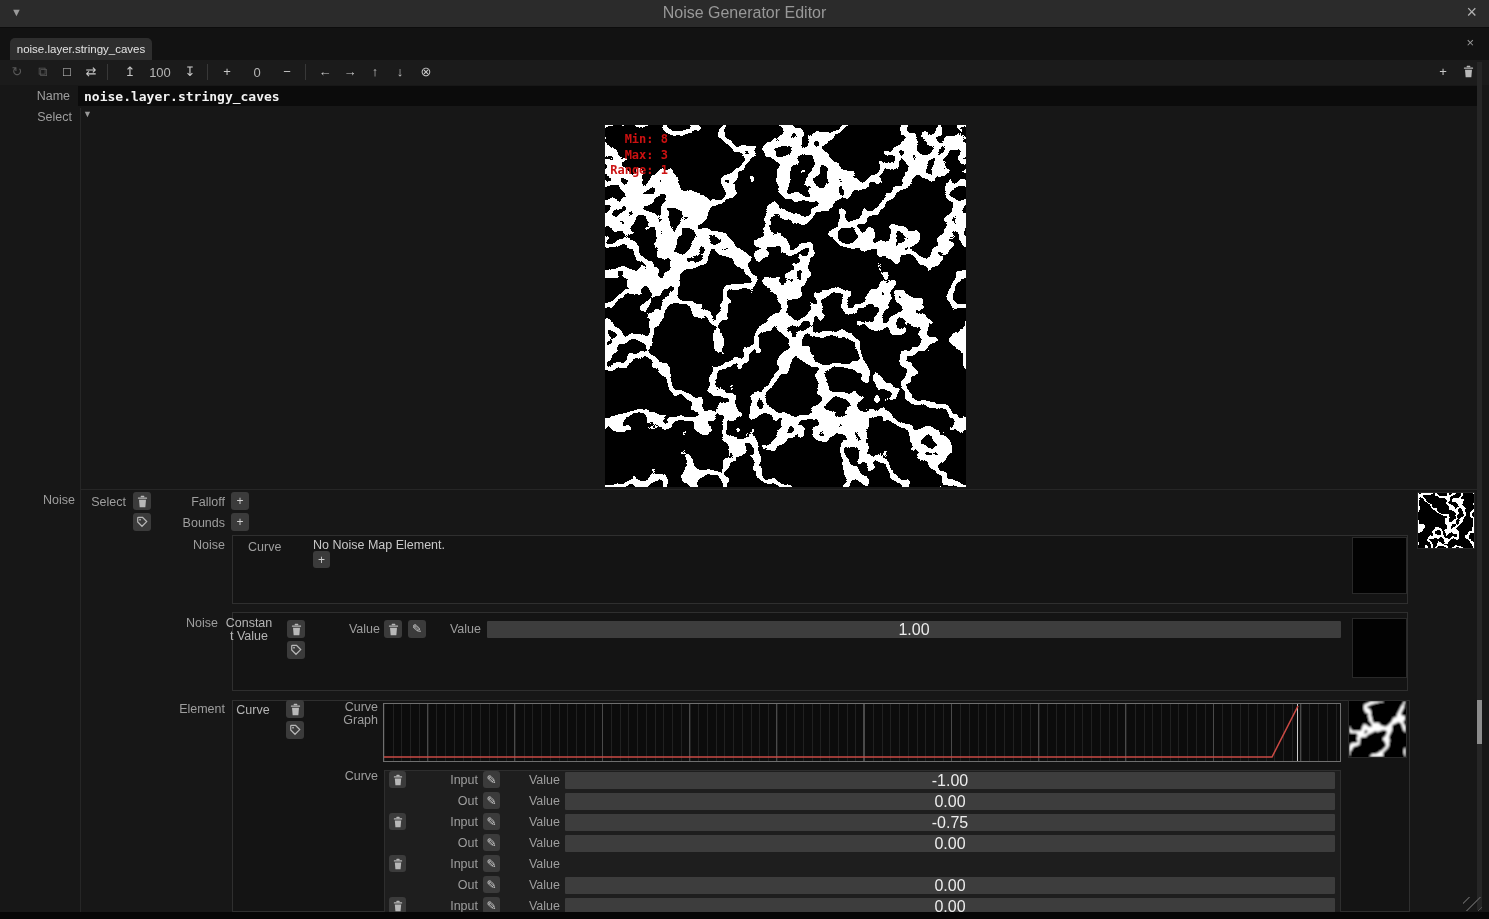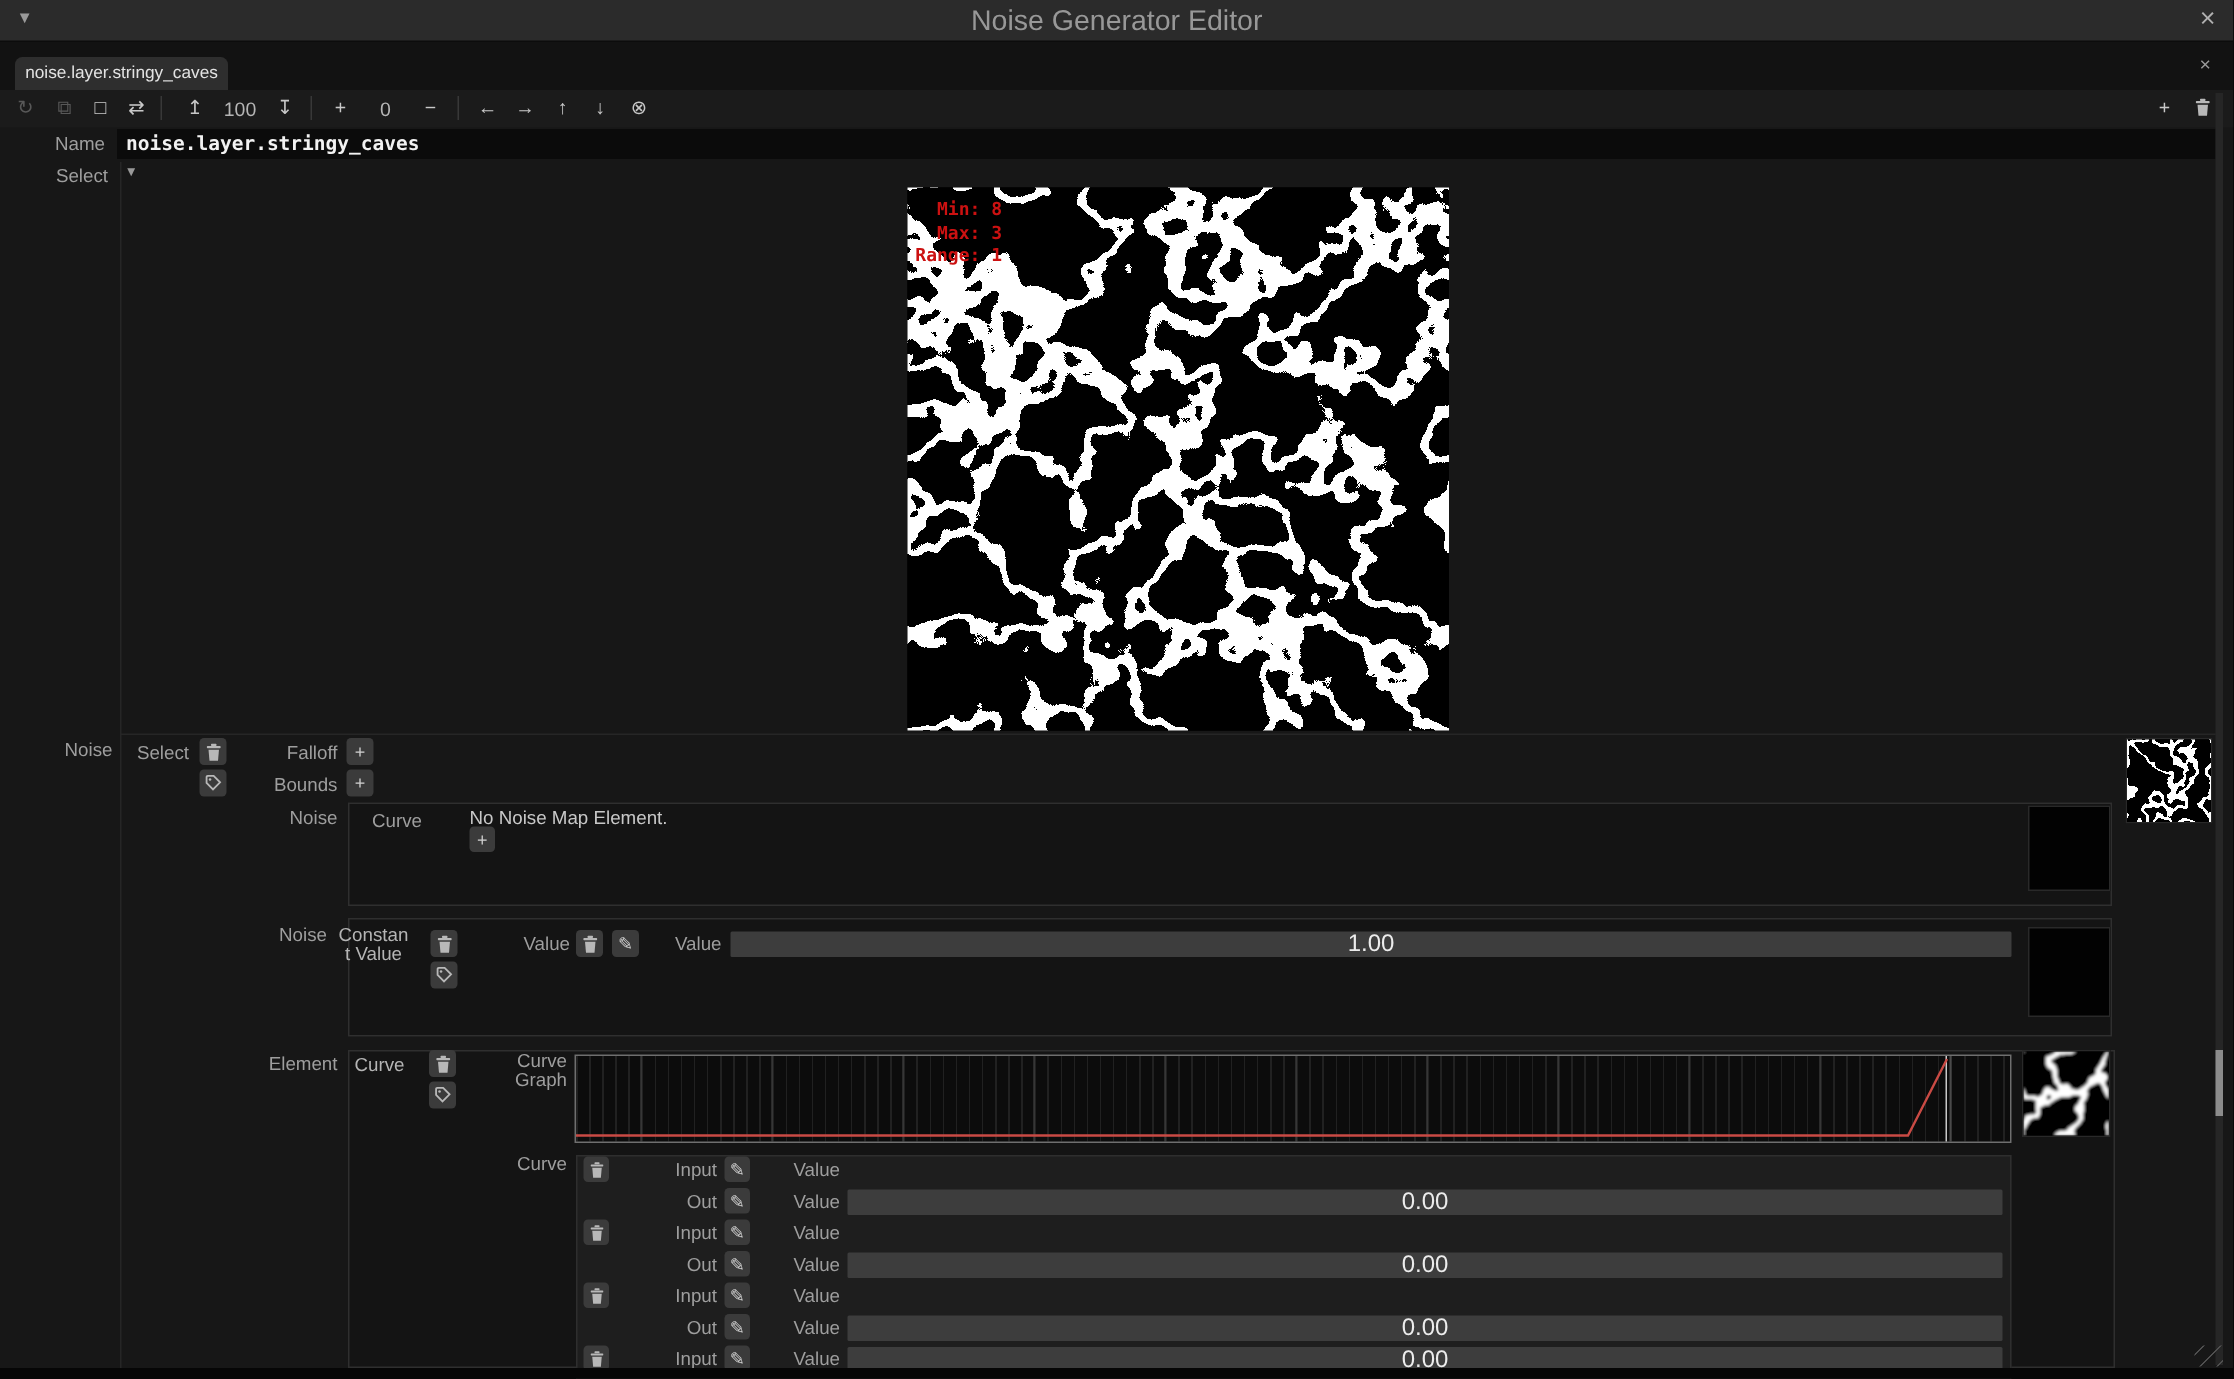--- a/index.html
+++ b/index.html
@@ -7,21 +7,21 @@
   #window {
     position:relative; width:1489px; height:919px; overflow:hidden;
     background:#171717; font-family:"Liberation Sans", sans-serif;
     -webkit-font-smoothing:antialiased;
   }
   
   #titlebar { position:absolute; left:0; top:0; width:1489px; height:28px;
     background:#2b2b2b; border-bottom:1px solid #0c0c0c; }
   #titlebar .menu-tri { position:absolute; left:11px; top:6px; color:#9a9a9a; font-size:11px; cursor:pointer;}
   #titlebar .title { position:absolute; left:0; right:0; top:4px; text-align:center;
-    color:#989898; font-size:19px; }
+    color:#989898; font-size:16px; }
   #titlebar .close { position:absolute; right:12px; top:2px; color:#b0b0b0; font-size:18px; cursor:pointer;}
   
   #tabstrip { position:absolute; left:0; top:28px; width:1489px; height:32px; background:#121212; }
   .tab { position:absolute; left:10px; top:10px; width:142px; height:22px;
     background:#2e2e2e; border-radius:5px 5px 0 0; color:#e3e3e3; font-size:11.5px;
     display:flex; align-items:center; justify-content:center; cursor:pointer; }
   #tabstrip .tab-close { position:absolute; right:15px; top:7px; color:#9a9a9a; font-size:13px; cursor:pointer; }
   
   #toolbar { position:absolute; left:0; top:60px; width:1489px; height:25px; background:#1b1b1b; }
   .tbtn { position:absolute; top:3px; width:20px; height:18px; line-height:18px; text-align:center;
@@ -261,36 +261,38 @@
   <div class="btn sm" style="left:389px; top:771px">
       <svg class="icon-svg" width="10" height="12" viewBox="0 0 12 14" fill="#b8b8b8">
         <rect x="1" y="2.5" width="10" height="1.6" rx="0.5"></rect>
         <rect x="4" y="0.8" width="4" height="1.6" rx="0.5"></rect>
         <path d="M2.2 5.2h7.6l-0.7 8H2.9z"></path>
       </svg>
     </div>
   <span class="lbl" style="left:428px; top:773px; width:50px">Input</span>
   <div class="btn sm" style="left:483px; top:771px">✎</div>
   <span class="lbl" style="left:510px; top:773px; width:50px">Value</span>
+  <div class="slider" style="left:565px; top:772px; width:770px">-1.00</div>
 
   <span class="lbl" style="left:428px; top:794px; width:50px">Out</span>
   <div class="btn sm" style="left:483px; top:792px">✎</div>
   <span class="lbl" style="left:510px; top:794px; width:50px">Value</span>
   <div class="slider" style="left:565px; top:793px; width:770px">0.00</div>
 
   <div class="btn sm" style="left:389px; top:813px">
       <svg class="icon-svg" width="10" height="12" viewBox="0 0 12 14" fill="#b8b8b8">
         <rect x="1" y="2.5" width="10" height="1.6" rx="0.5"></rect>
         <rect x="4" y="0.8" width="4" height="1.6" rx="0.5"></rect>
         <path d="M2.2 5.2h7.6l-0.7 8H2.9z"></path>
       </svg>
     </div>
   <span class="lbl" style="left:428px; top:815px; width:50px">Input</span>
   <div class="btn sm" style="left:483px; top:813px">✎</div>
   <span class="lbl" style="left:510px; top:815px; width:50px">Value</span>
+  <div class="slider" style="left:565px; top:814px; width:770px">-0.75</div>
 
   <span class="lbl" style="left:428px; top:836px; width:50px">Out</span>
   <div class="btn sm" style="left:483px; top:834px">✎</div>
   <span class="lbl" style="left:510px; top:836px; width:50px">Value</span>
   <div class="slider" style="left:565px; top:835px; width:770px">0.00</div>
 
   <div class="btn sm" style="left:389px; top:855px">
       <svg class="icon-svg" width="10" height="12" viewBox="0 0 12 14" fill="#b8b8b8">
         <rect x="1" y="2.5" width="10" height="1.6" rx="0.5"></rect>
         <rect x="4" y="0.8" width="4" height="1.6" rx="0.5"></rect>

